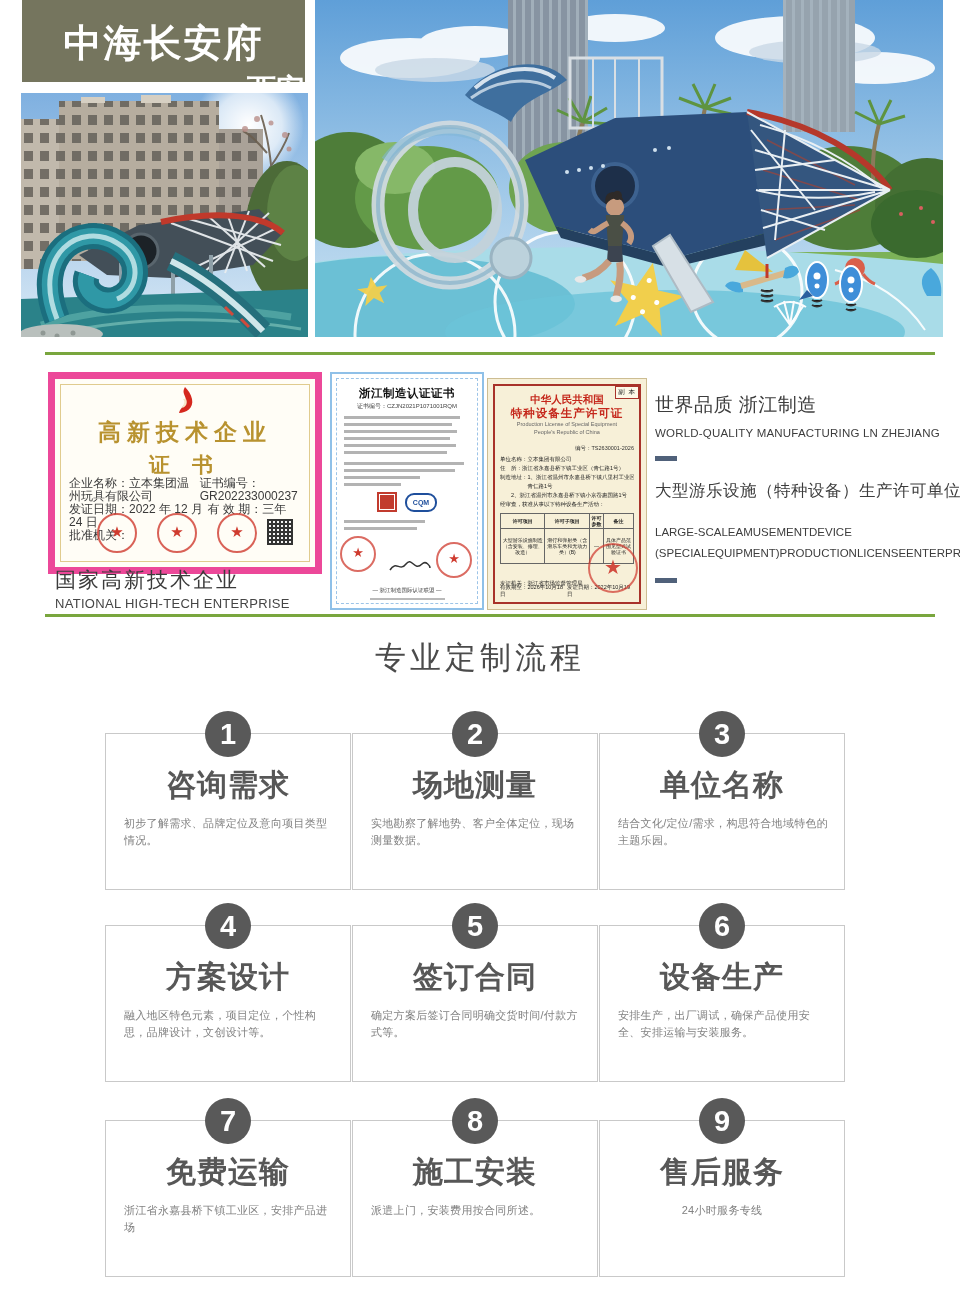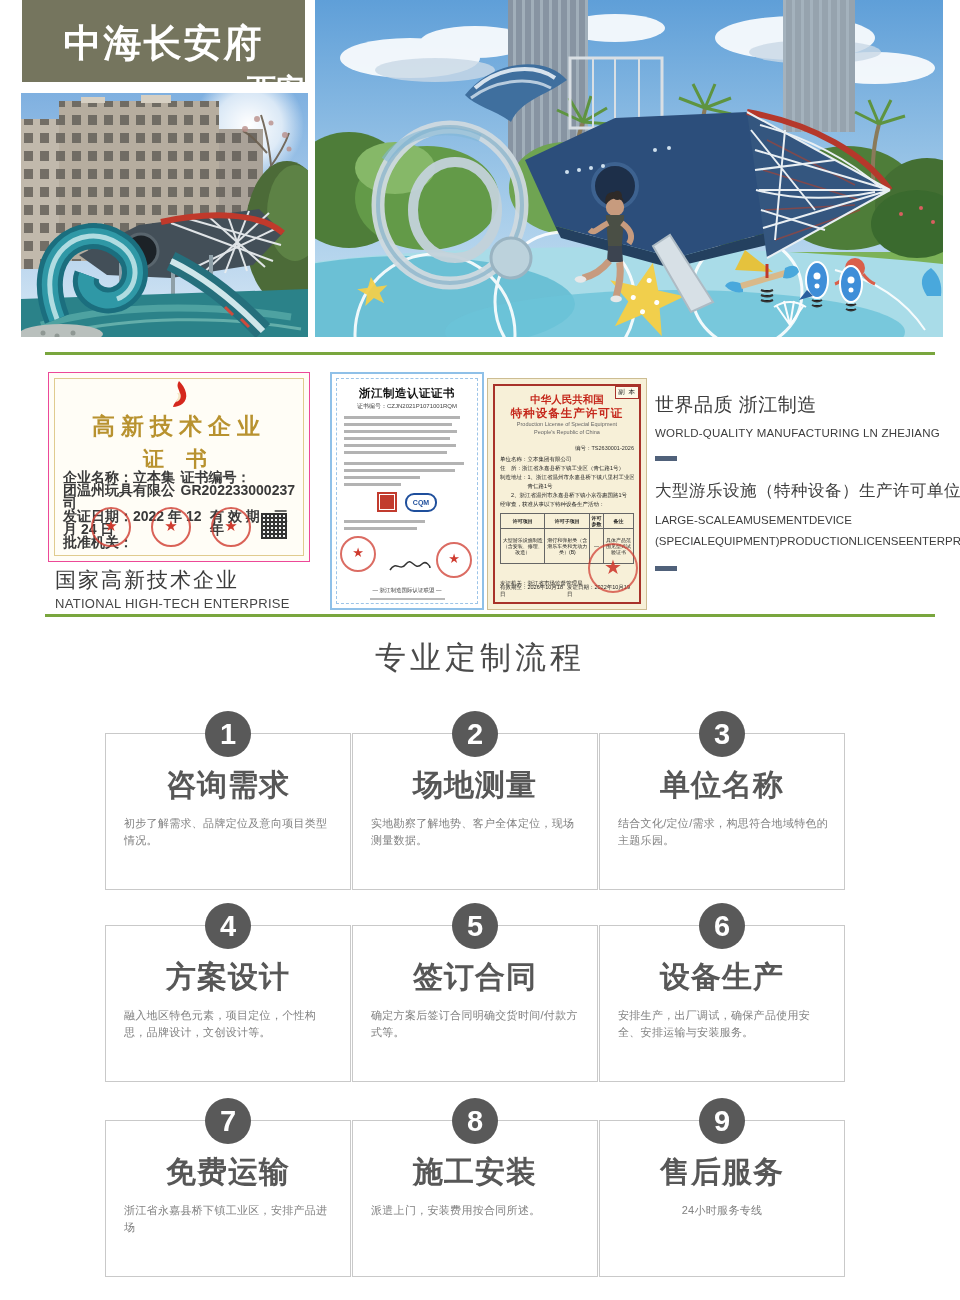--- a/index.html
+++ b/index.html
@@ -12,28 +12,28 @@
   .hero-title{padding-top:18px;text-align:center;font-size:38px;font-weight:bold;letter-spacing:2px;}
   .hero-sub{text-align:right;font-size:29px;font-weight:bold;margin-top:1px;}
   #hero-photo{left:21px;top:93px;width:287px;height:244px;}
   #hero-render{left:315px;top:0;width:628px;height:337px;}
   #hero-photo svg,#hero-render svg{display:block;}
 
   
   .green-line{left:45px;width:890px;height:3px;background:#79a63e;}
 
   
-  #cert-gold{left:48px;top:372px;width:260px;height:188px;background:#fffdf6;border:1px solid #ec4899;}
+  #cert-gold{left:48px;top:372px;width:260px;height:188px;background:#fffdf6;border:7px solid #ec4899;}
   #cert-gold .inner{position:absolute;inset:5px;border:1px solid #e0cb8e;}
   .flame{position:absolute;left:50%;top:8px;margin-left:-11px;}
   .gold-title{position:absolute;top:38px;width:100%;text-align:center;font-size:23px;font-weight:bold;
               color:#b8922f;letter-spacing:6px;}
   .gold-sub{position:absolute;top:72px;width:100%;text-align:center;font-size:21px;font-weight:bold;
             color:#b8922f;letter-spacing:8px;}
-  .gold-fields{position:absolute;left:14px;top:98px;width:232px;font-size:14px;color:#3a3a3a;line-height:13px;font-weight:bold;}
+  .gold-fields{position:absolute;left:14px;top:98px;width:232px;font-size:12px;color:#3a3a3a;line-height:13px;}
   .gold-fields .row{display:flex;justify-content:space-between;}
   .seal{position:absolute;width:36px;height:36px;border:2px solid rgba(207,59,47,.8);border-radius:50%;
         text-align:center;line-height:34px;color:#cf3b2f;font-size:15px;}
   .qr{position:absolute;width:26px;height:26px;
       background:repeating-linear-gradient(0deg,#333 0 2px,transparent 2px 4px),
                  repeating-linear-gradient(90deg,#333 0 2px,#f3f3f3 2px 4px);}
   #cert-gold-caption{left:55px;top:566px;font-size:21px;color:#3b3b3b;letter-spacing:2px;}
   #cert-gold-caption-en{left:55px;top:596px;font-size:13px;color:#454545;font-weight:500;letter-spacing:.3px;}
 
   
@@ -73,21 +73,21 @@
   .lic-foot{position:absolute;left:12px;width:134px;font-size:5.5px;color:#222;}
   .lic-foot.split{display:flex;justify-content:space-between;}
   .seal-star{position:absolute;right:8px;bottom:16px;width:46px;height:46px;border:2px solid rgba(207,59,47,.8);
              border-radius:50%;text-align:center;line-height:44px;font-size:20px;color:#cf3b2f;opacity:.9;}
 
   
   #tagline{left:655px;top:392px;width:300px;color:#3d3d3d;}
   .tag-cn{font-size:19px;letter-spacing:.5px;}
   .tag-cn2{font-size:16.5px;white-space:nowrap;letter-spacing:.5px;}
   .tag-en{font-size:11.5px;margin-top:9px;letter-spacing:.2px;}
-  .tag-en2{font-size:11.5px;margin-top:8px;line-height:1.8;}
+  .tag-en2{font-size:11.5px;margin-top:20px;line-height:1.8;}
   .tag-dash{width:22px;height:5px;background:#50617a;margin:17px 0 19px;}
 
   
   #process-title{left:0;top:637px;width:960px;text-align:center;font-size:31px;color:#4b4b4b;
                  letter-spacing:4px;font-weight:500;}
   #process-grid{left:105px;top:710px;width:740px;height:575px;}
   .step-box{position:absolute;width:244px;height:155px;border:1px solid #c9c9c9;background:#fff;}
   .step-num{position:absolute;left:50%;top:-23px;margin-left:-23px;width:46px;height:46px;border-radius:50%;
             background:#595959;color:#fff;font-size:29px;font-weight:bold;text-align:center;line-height:46px;}
   .step-title{margin-top:31px;text-align:center;font-size:30px;font-weight:bold;color:#575757;letter-spacing:1px;}

